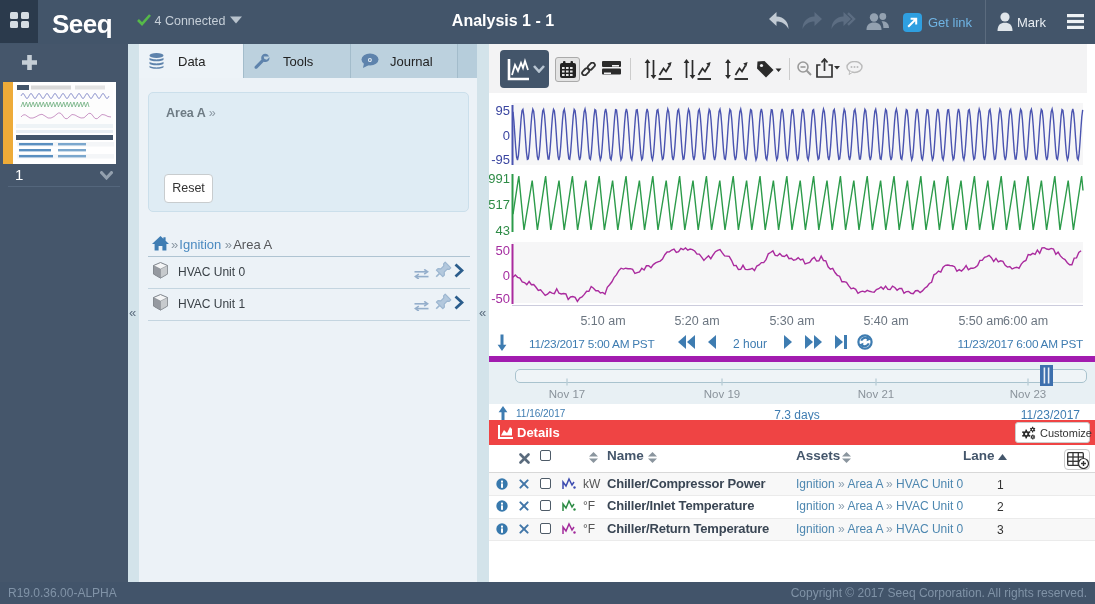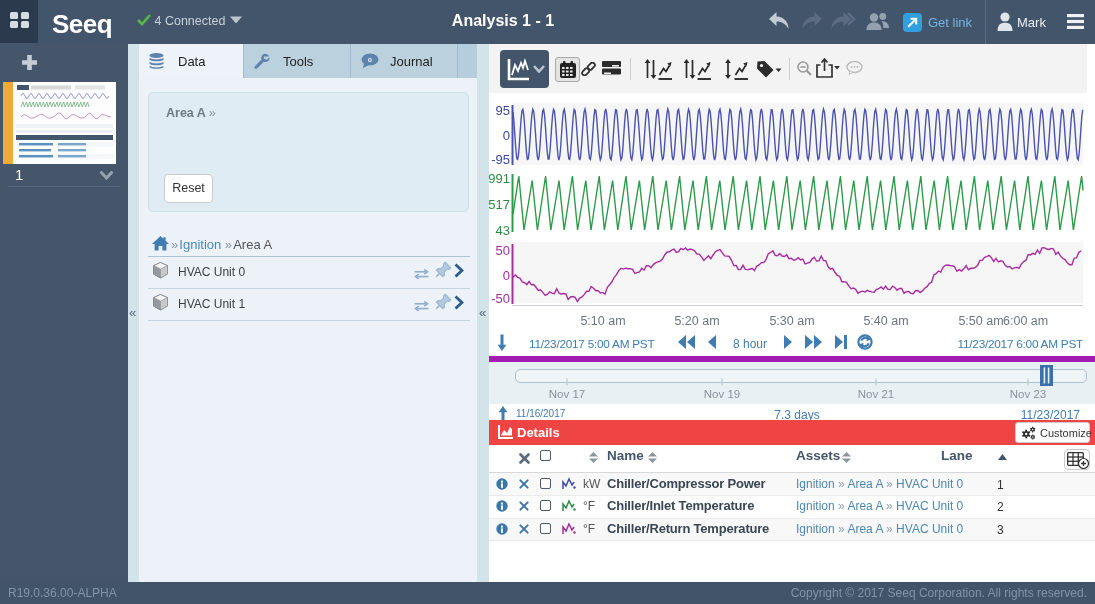--- a/index.html
+++ b/index.html
@@ -417,21 +417,21 @@
         <rect x="167" y="1" width="3" height="14"></rect>
   </g>
   <g stroke="#3e7cb1" fill="none">
         <circle cx="188" cy="8" r="6.6" stroke-width="2.2"></circle>
         <path d="M184.2 6.6 A4.3 4.3 0 0 1 191.3 5.1" stroke-width="2.1"></path>
         <path d="M191.8 9.4 A4.3 4.3 0 0 1 184.7 10.9" stroke-width="2.1"></path>
       </g>
       <path d="M190.2 2.6 L193.8 5.4 L189.6 7.2 Z" fill="#3e7cb1"></path>
       <path d="M185.8 13.4 L182.2 10.6 L186.4 8.8 Z" fill="#3e7cb1"></path>
  </svg>
- <div class="abs ctrl-blue" style="left:244px;top:293px;font-size:12px">8 hour</div>
+ <div class="abs ctrl-blue" style="left:244px;top:293px;font-size:12px">2 hour</div>
  <div class="abs ctrl-blue" style="left:394px;top:293px;width:200px;text-align:right;font-size:11.8px;letter-spacing:-0.25px">11/23/2017 6:00 AM PST</div>
 
  <div class="abs" id="sliderstrip">
   <div class="abs" style="left:26px;top:7px;width:572px;height:14px;background:#eff4f7;border:1.5px solid #a9c3ce;border-radius:5px"></div>
   <svg class="abs" style="left:26px;top:7px" width="572" height="18">
    <g stroke="#b8cdd6" stroke-width="1.3">
           <line x1="52" y1="9.5" x2="52" y2="16.5"></line>
           <line x1="207" y1="9.5" x2="207" y2="16.5"></line>
           <line x1="361" y1="9.5" x2="361" y2="16.5"></line>
           <line x1="513" y1="9.5" x2="513" y2="16.5"></line>
@@ -514,21 +514,21 @@
         <path d="M4.5 11 L9 6.5 L0 6.5 Z"></path>
       </g>
     </svg>
  <div class="abs hdr" style="left:307px;top:404px">Assets</div>
  <svg class="abs" style="left:353px;top:408px" width="9" height="11">
       <g fill="#8a959e">
         <path d="M4.5 0 L9 4.5 L0 4.5 Z"></path>
         <path d="M4.5 11 L9 6.5 L0 6.5 Z"></path>
       </g>
     </svg>
- <div class="abs hdr" style="left:452px;top:404px">Lane</div>
+ <div class="abs hdr" style="left:474px;top:404px">Lane</div>
  <svg class="abs" style="left:509px;top:410px" width="9" height="6">
       <path d="M4.5 0 L9 6 L0 6 Z" fill="#44566b"></path>
     </svg>
  <div class="abs" style="left:575px;top:405px;width:26px;height:21px;background:#fff;border:1px solid #c8c8c8;border-radius:4px"></div>
  <svg class="abs" style="left:578px;top:408px" width="22" height="17" viewBox="0 0 22 17">
       <g stroke="#333" fill="none" stroke-width="1.3">
         <rect x="0.7" y="0.7" width="15.6" height="12.6" rx="1"></rect>
         <line x1="0.7" y1="5" x2="16.3" y2="5"></line>
         <line x1="0.7" y1="9.3" x2="16.3" y2="9.3"></line>
         <line x1="6" y1="0.7" x2="6" y2="13.3"></line>

